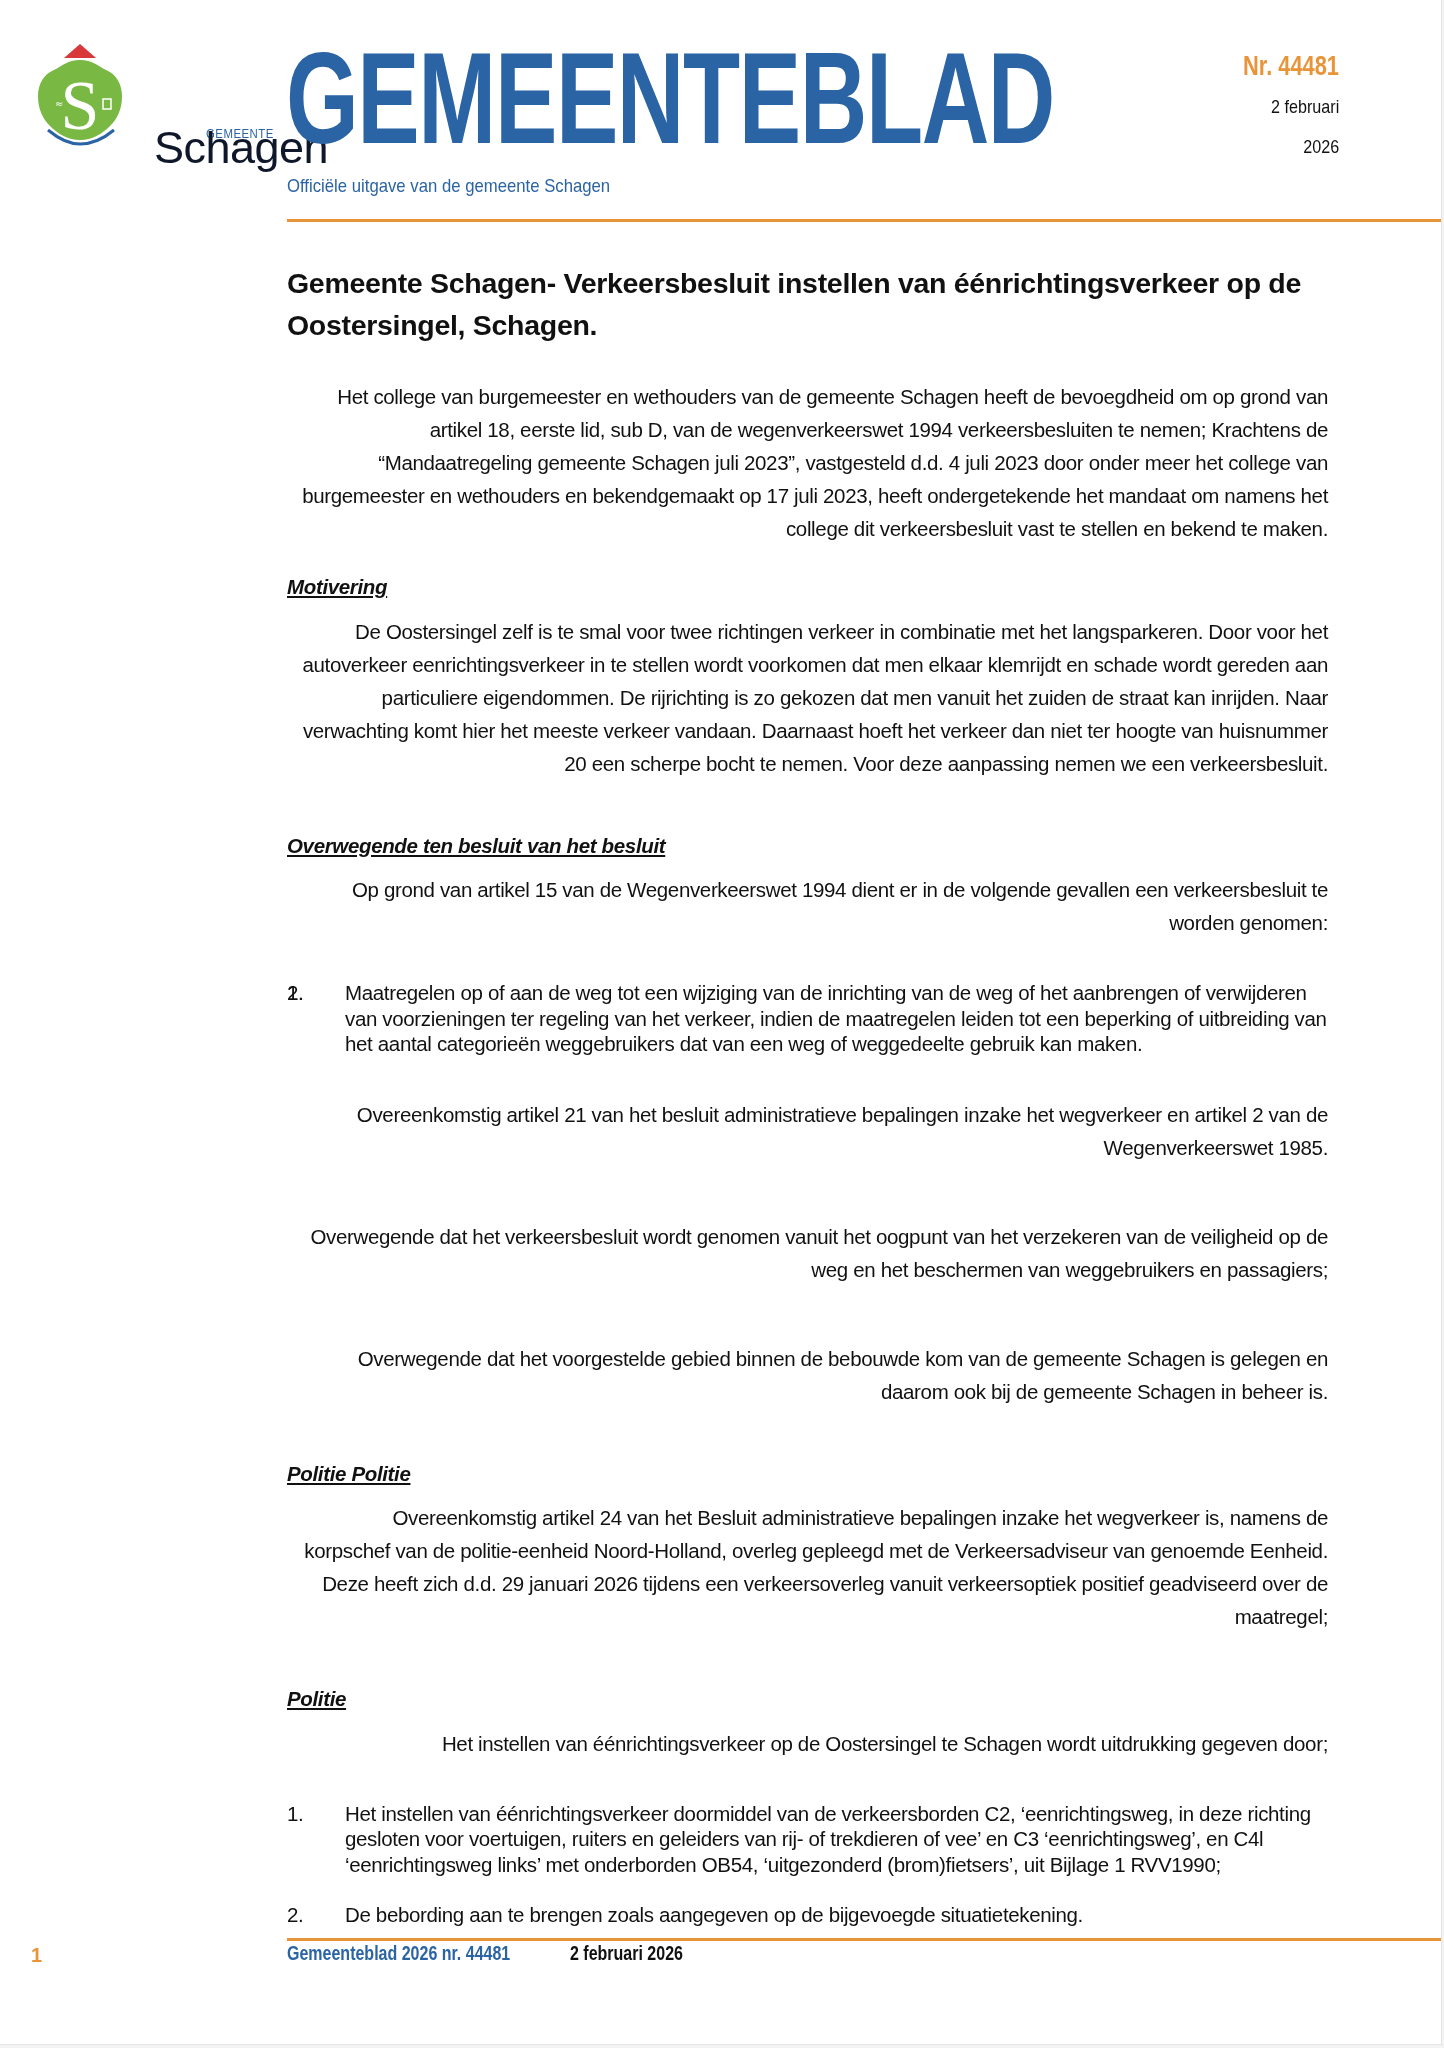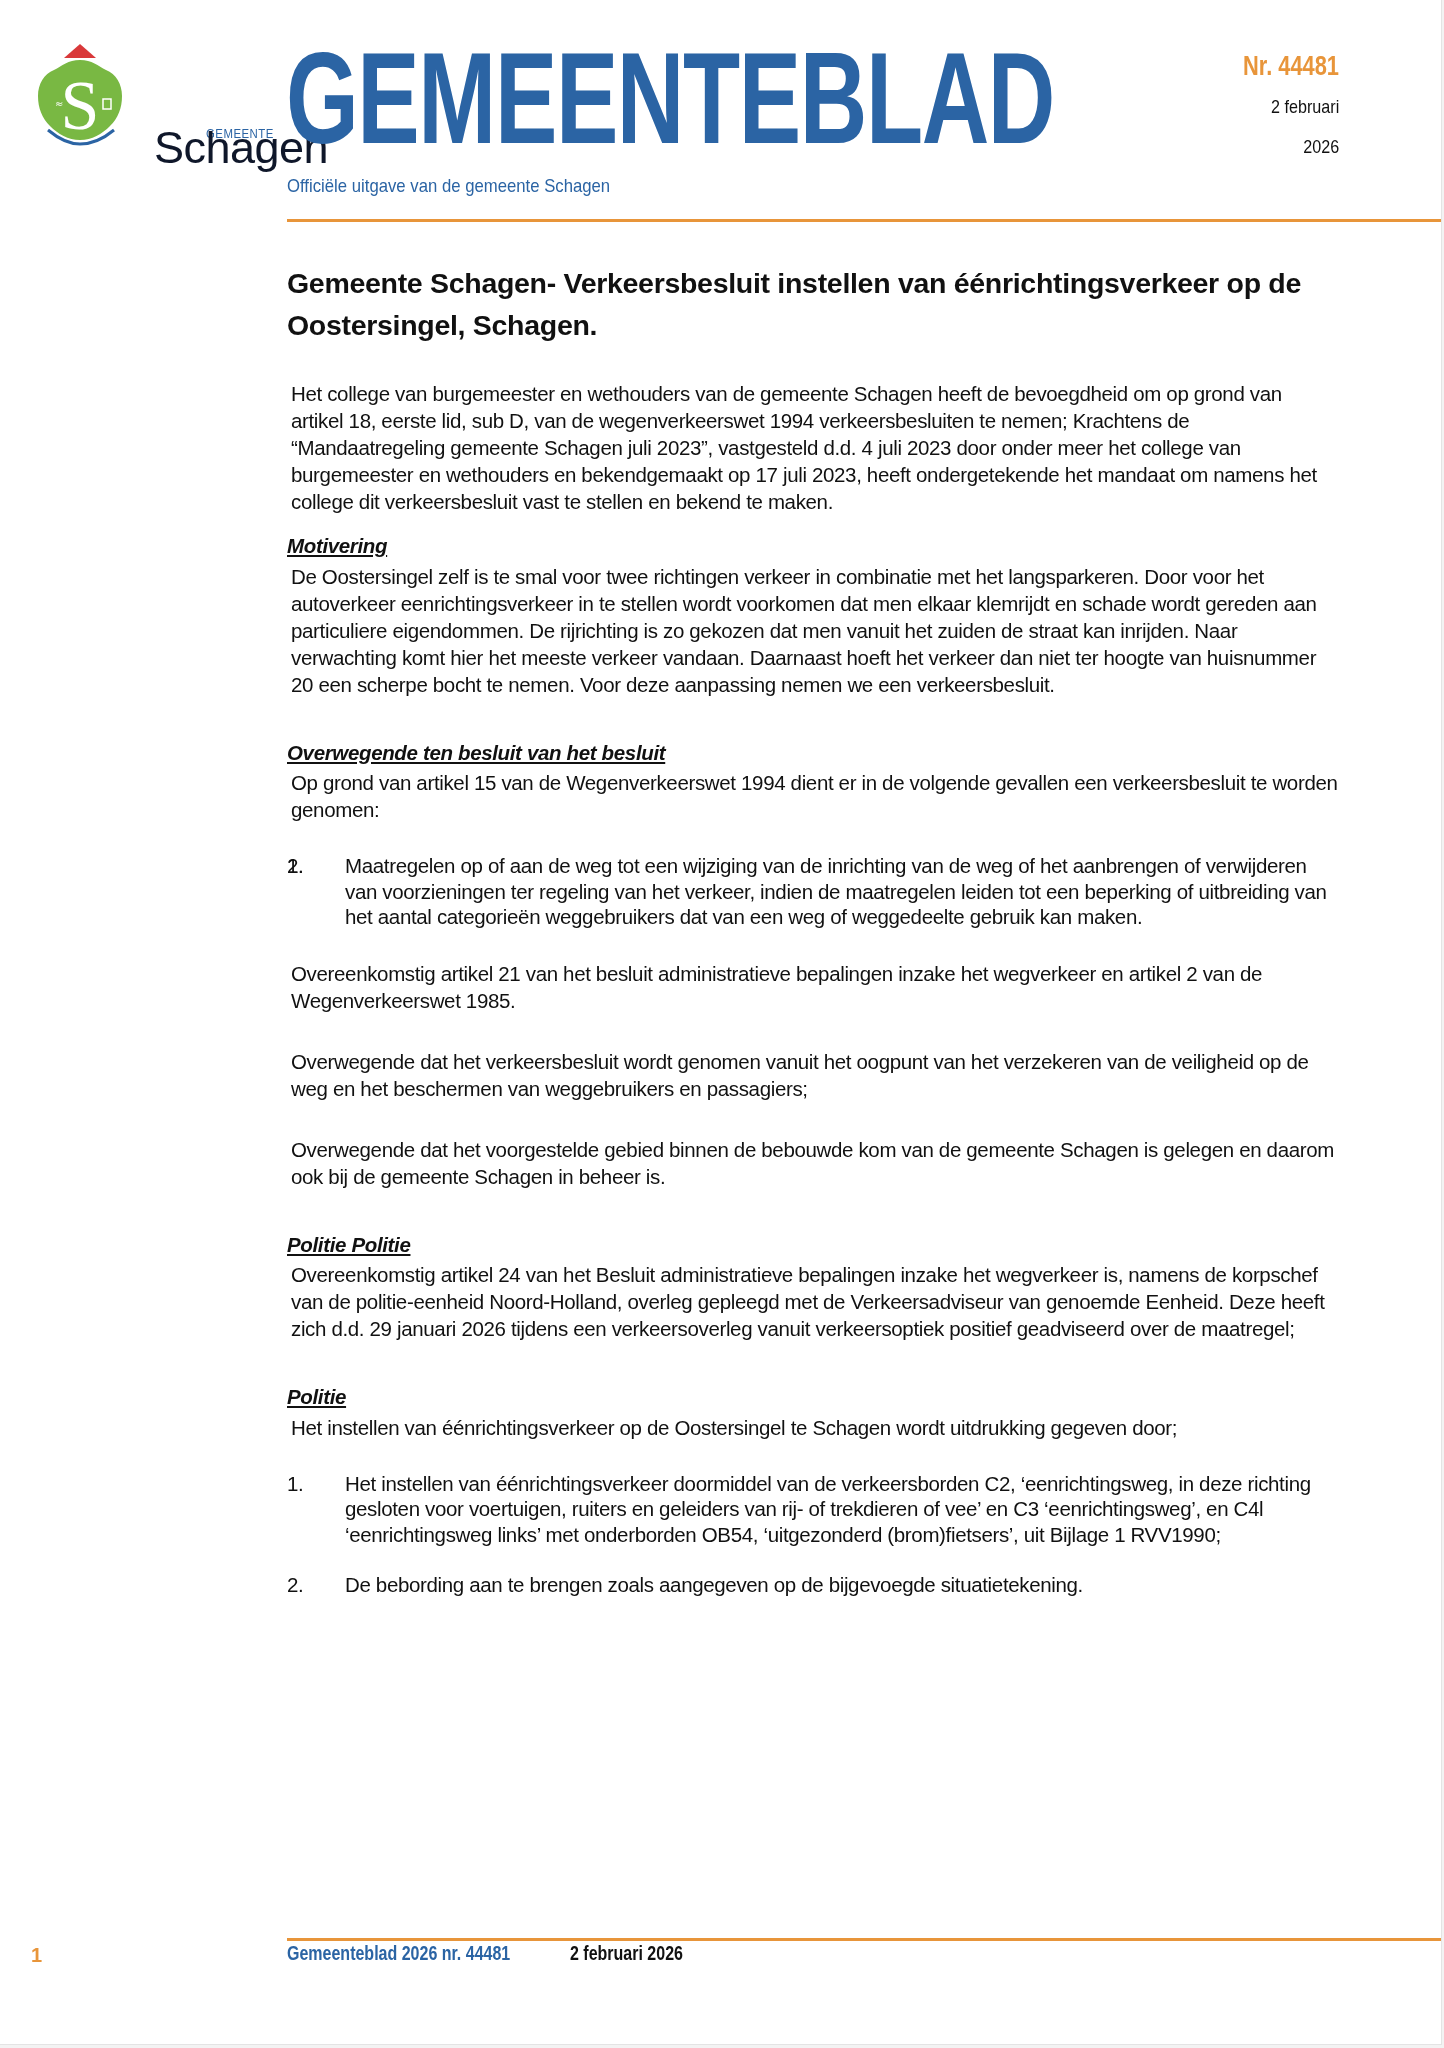--- a/index.html
+++ b/index.html
@@ -35,21 +35,21 @@
     .issue-year {
       position: absolute; right: 102px; top: 136px; font-size: 19px; color: #111;
       transform: scaleX(0.85); transform-origin: right; white-space: nowrap;
     }
     .rule-top { position: absolute; left: 287px; right: 0; top: 219px; height: 3px; background: #e8953a; }
     .content { position: absolute; left: 287px; width: 1056px; top: 262px; }
     .doc-title {
       font-size: 28.5px; font-weight: bold; line-height: 42px; margin: 0 0 34px 0;
       letter-spacing: -0.3px;
     }
-    .para { font-size: 20.5px; line-height: 27px; margin: 4px; letter-spacing: -0.35px; }
+    .para { font-size: 20.5px; line-height: 33px; margin: 15px; letter-spacing: -0.35px; text-align: right; }
     .heading { font-size: 20.5px; line-height: 25.5px; font-weight: bold; font-style: italic; margin: 0; letter-spacing: -0.35px; text-decoration: underline; }
     .gap-s { height: 14px; }
     .gap-m { height: 26px; }
     .gap-l { height: 38px; }
     ol.numlist { list-style: none; margin: 0; padding: 0; }
     ol.numlist li { position: relative; padding-left: 58px; font-size: 20.5px; line-height: 25.5px; letter-spacing: -0.35px; }
     ol.numlist li .num { position: absolute; left: 0; top: 0; }
     .rule-bottom { position: absolute; left: 287px; right: 0; top: 1938px; height: 3px; background: #e8953a; }
     .page-number {
       position: absolute; left: 31px; top: 1944px; font-size: 20px; font-weight: bold; color: #e8953a;

